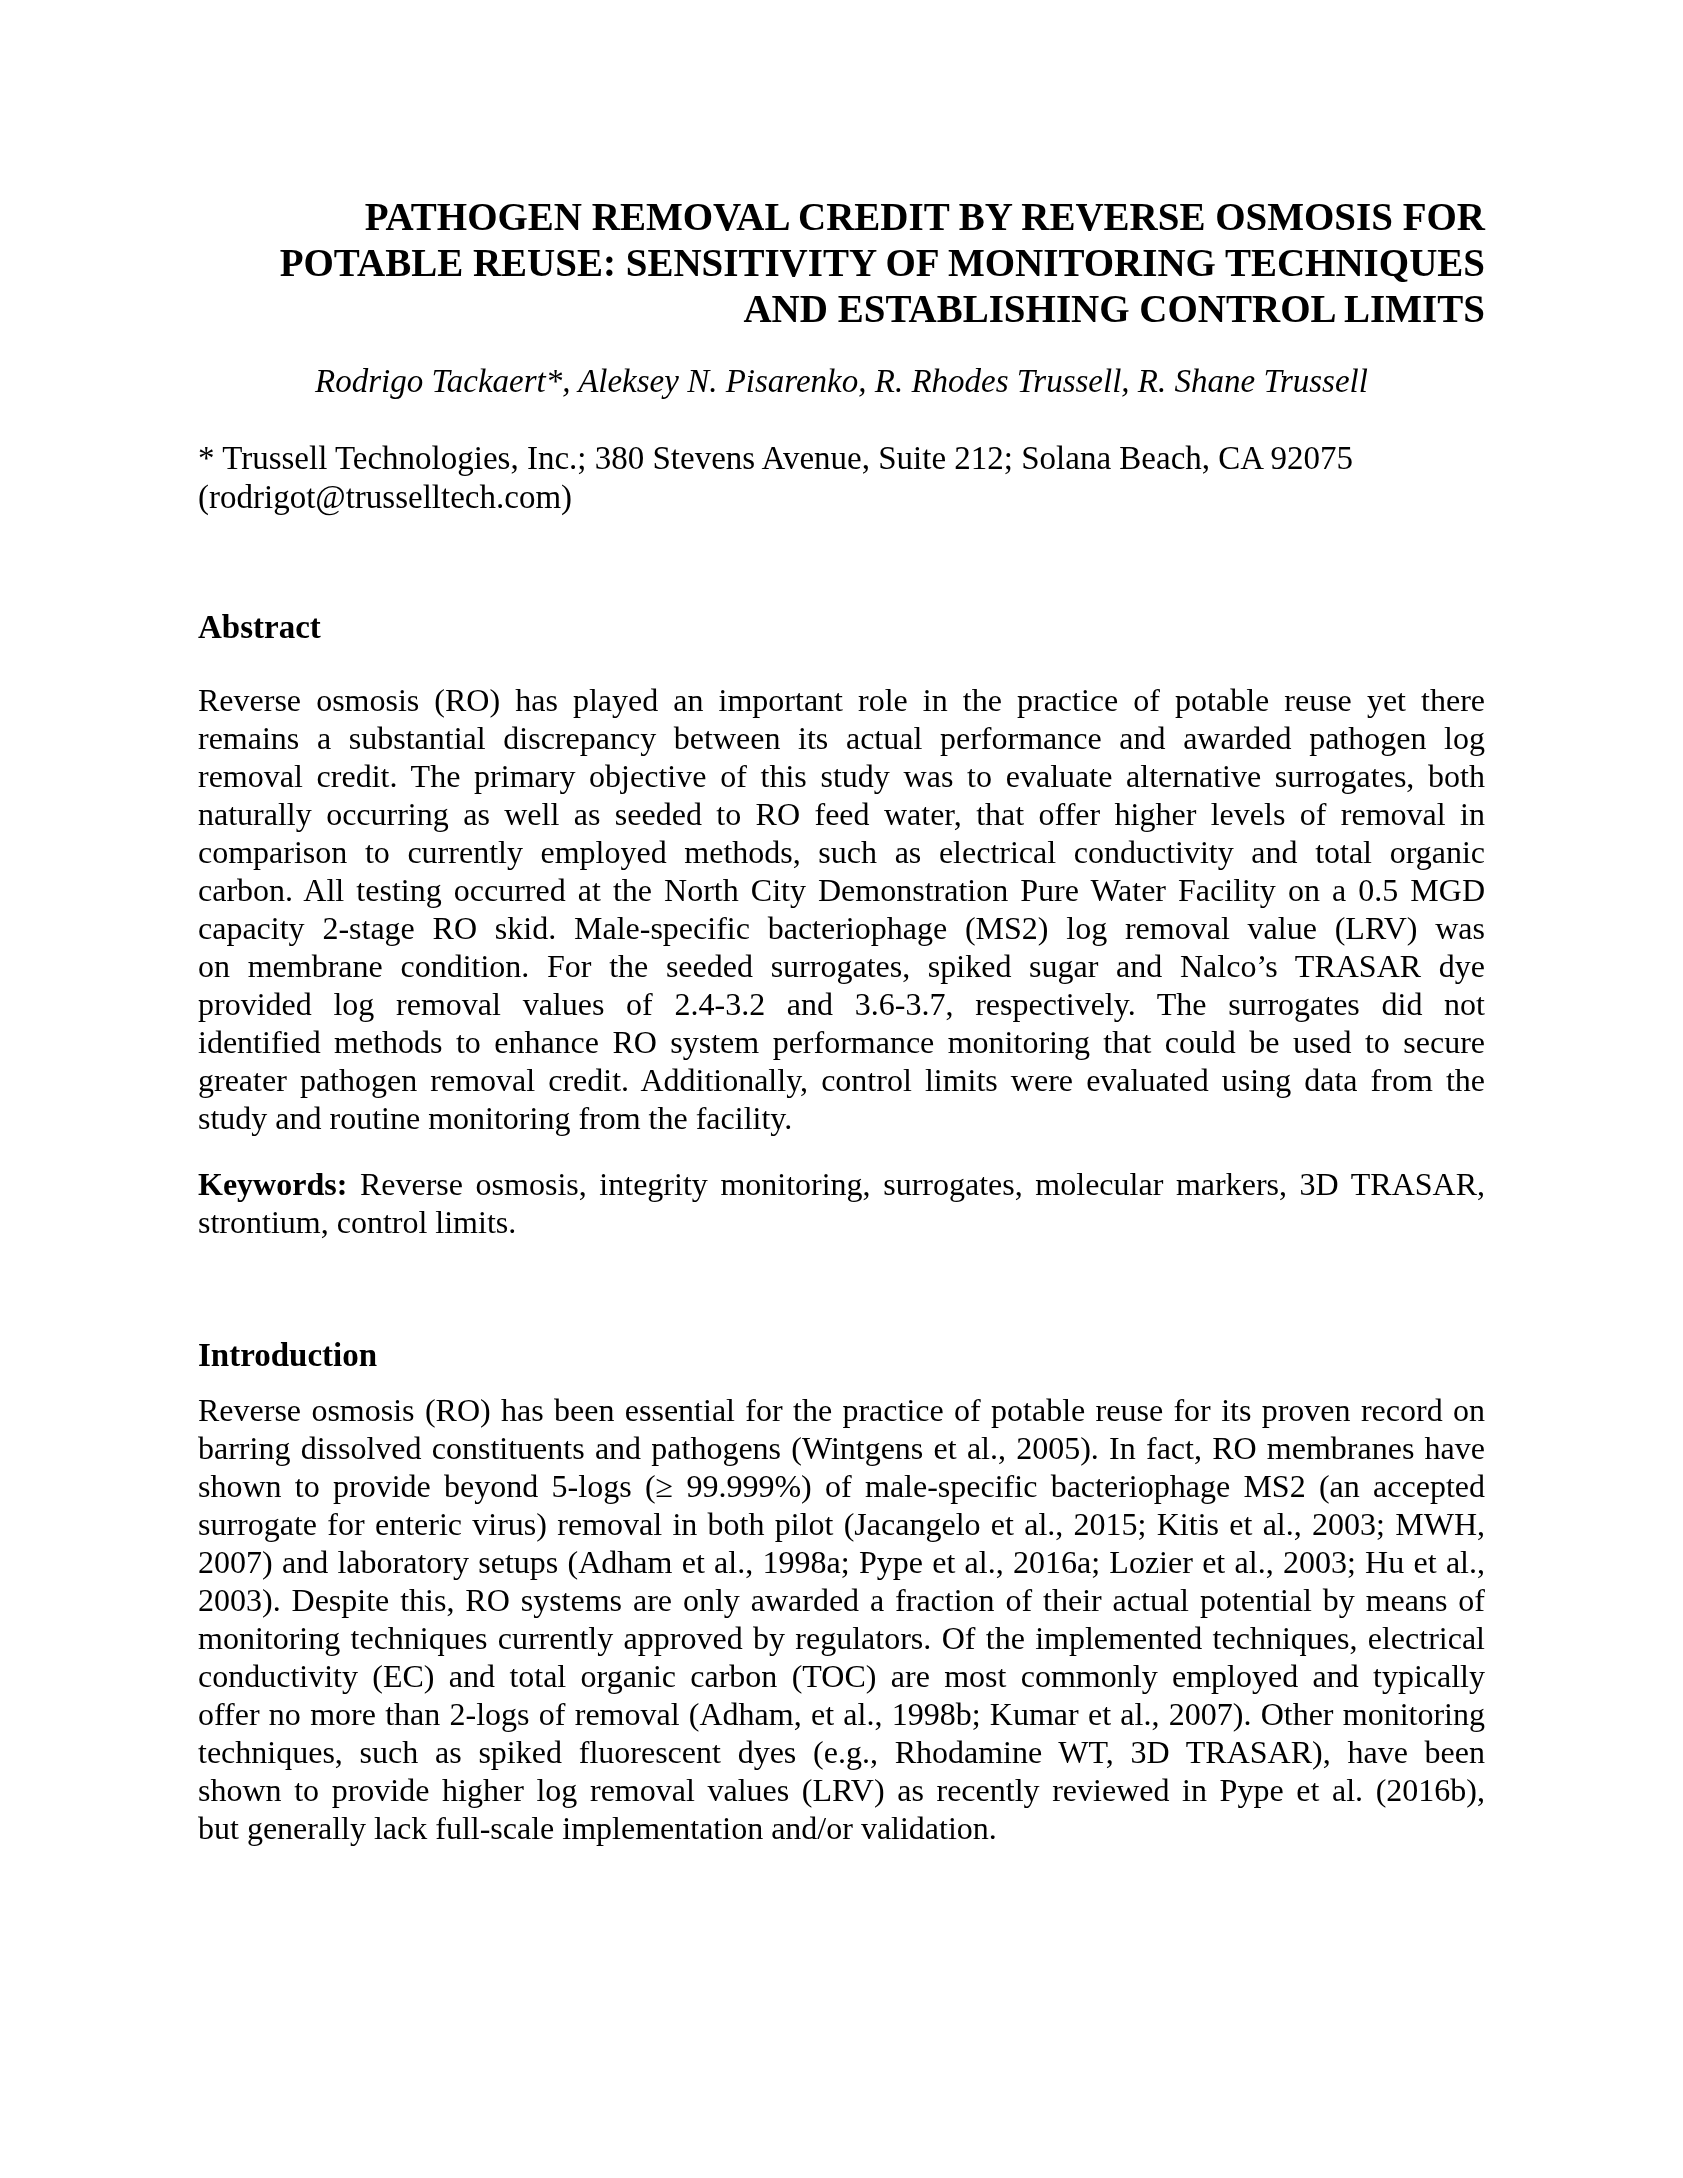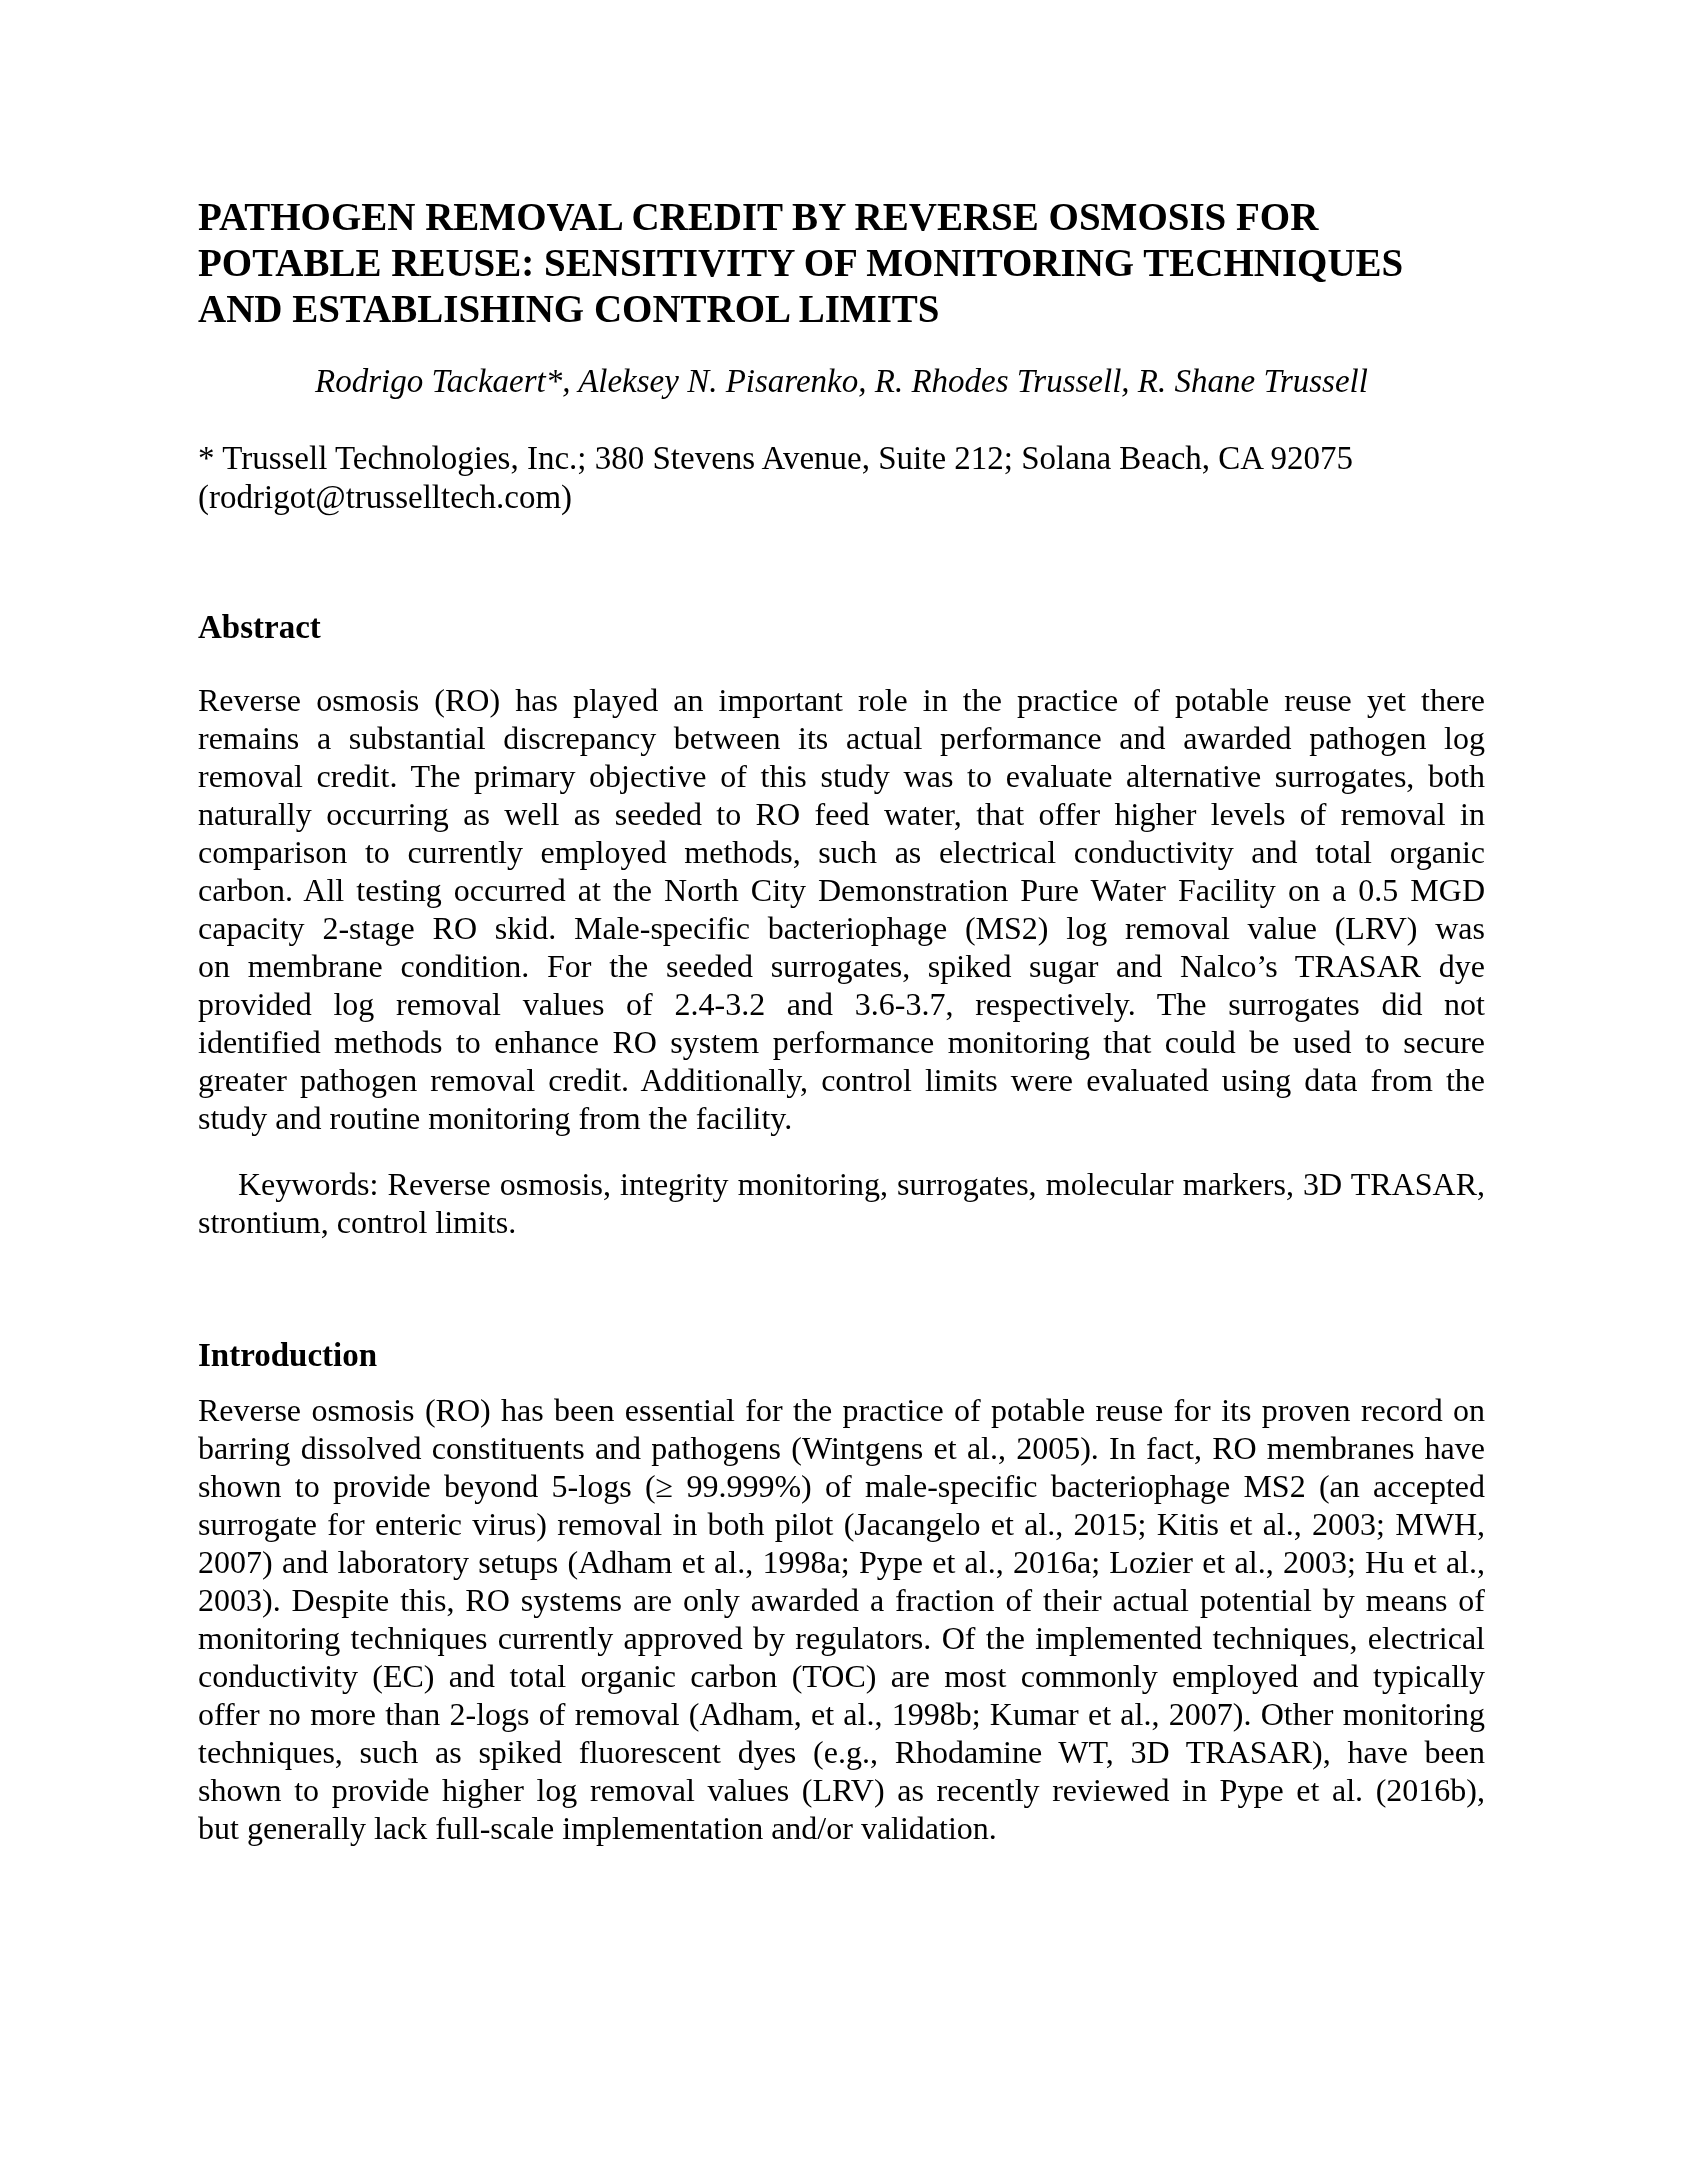--- a/index.html
+++ b/index.html
@@ -54,22 +54,22 @@
   .jline {
     text-align: justify;
     text-align-last: justify;
     text-justify: inter-word;
     white-space: normal;
   }
   .jline.last {
     text-align-last: left;
   }
   .pline { text-align: left; }
-  .tline { text-align: left; }
-  .bold { font-weight: normal; margin-left: 40px; }
+  .tline { text-align: right; }
+  .bold { font-weight: bold; }
 </style>
 </head>
 <body>
 
 <div class="page">
   <div class="content">
 
     <div class="paper-title">
         <div class="tline">PATHOGEN REMOVAL CREDIT BY REVERSE OSMOSIS FOR</div>
         <div class="tline">POTABLE REUSE: SENSITIVITY OF MONITORING TECHNIQUES</div>

